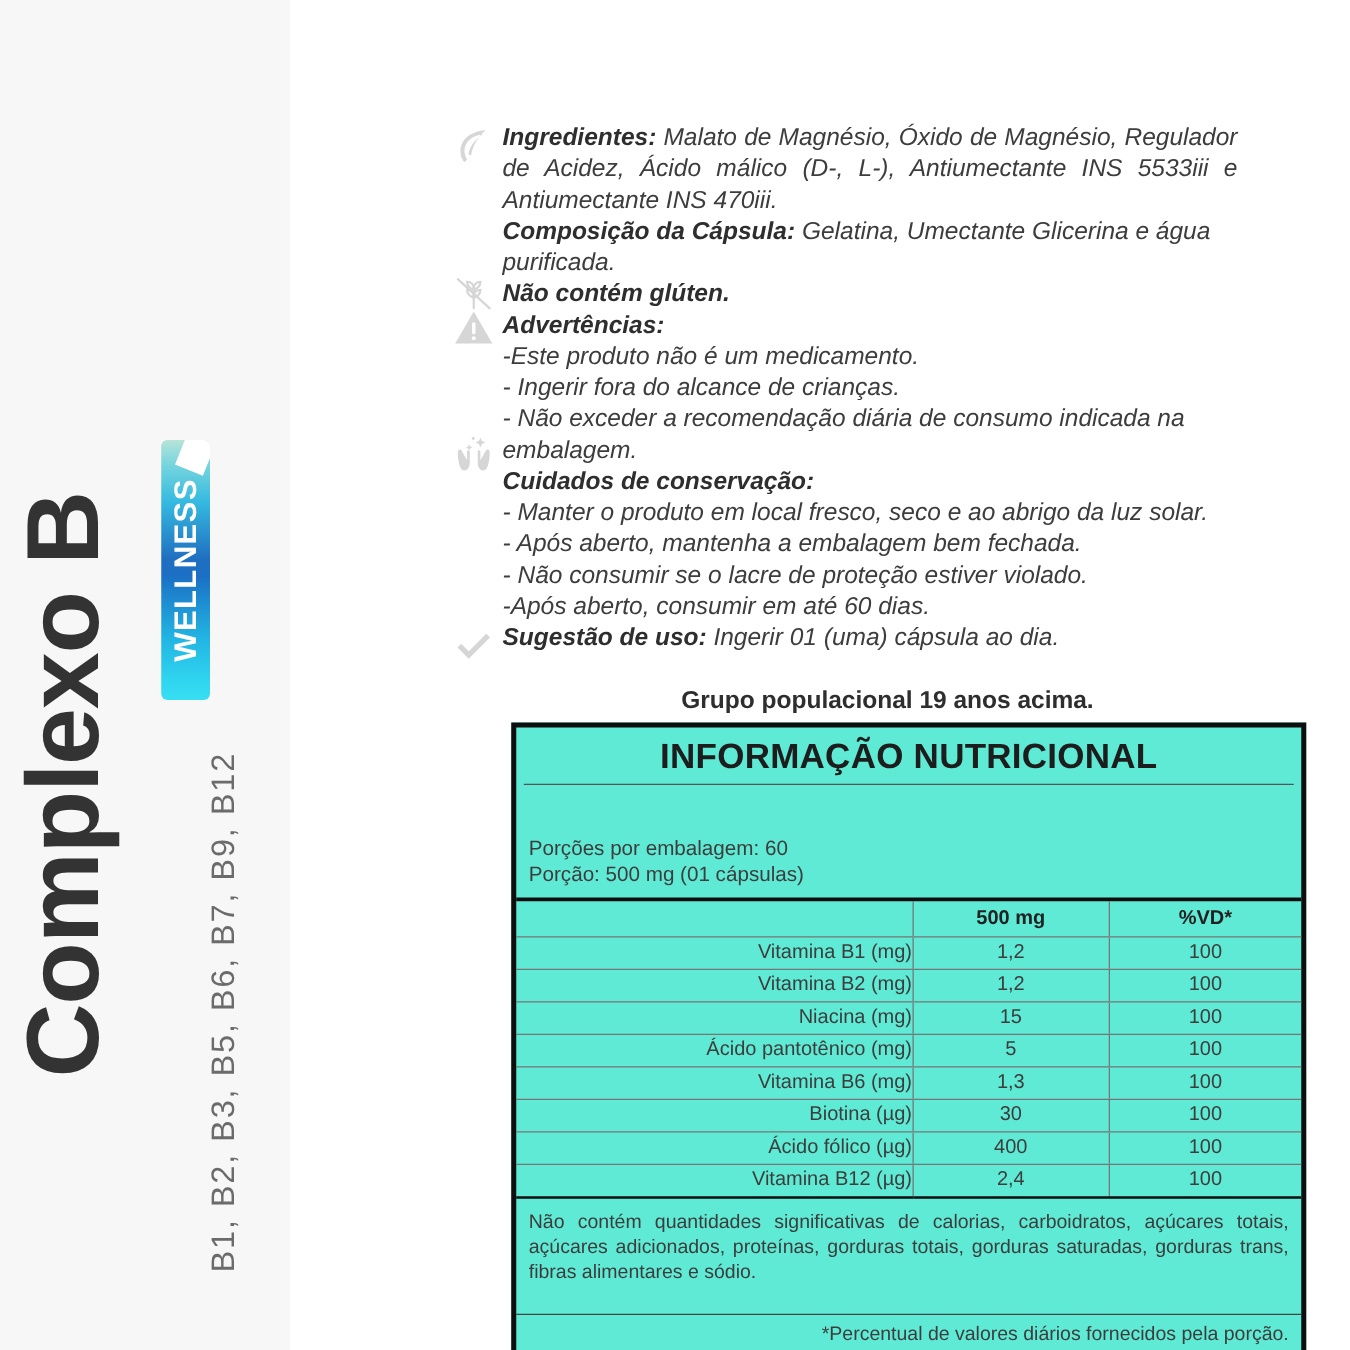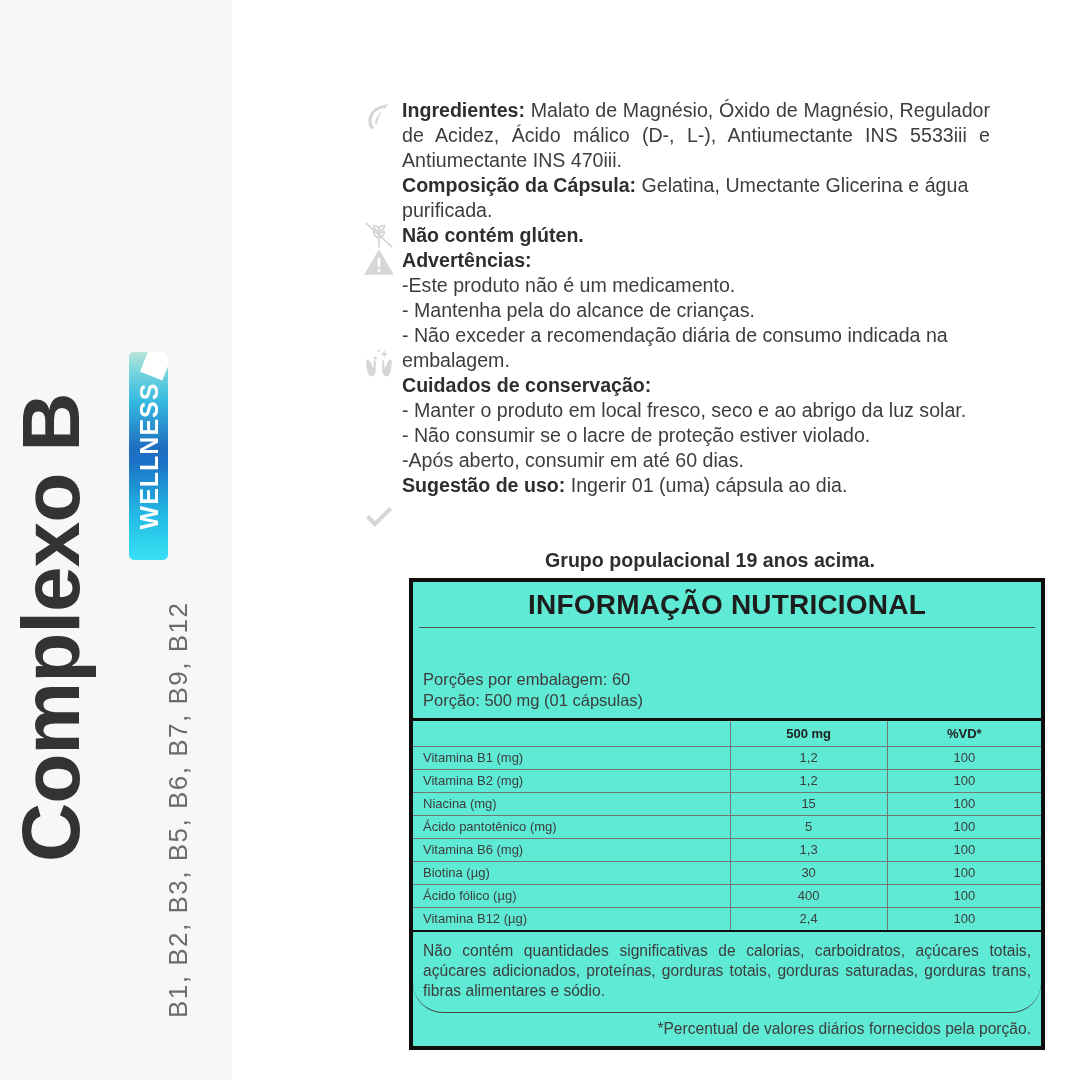--- a/index.html
+++ b/index.html
@@ -132,21 +132,21 @@
   
   #info-text {
     position: absolute;
     left: 170px;
     top: 98px;
     width: 588px;
     font-size: 19.6px;
     line-height: 1.275;
     color: #3d3d3d;
   }
-  #info-text p { margin: 0; }
+  #info-text p { margin: 0; font-style: italic; }
   .justified { text-align: justify; text-align-last: left; }
   .b { font-weight: 700; color: #2e2e2e; }
 
   #grupo-line {
     position: absolute;
     left: 184px;
     top: 549px;
     width: 588px;
     text-align: center;
     font-size: 19.6px;
@@ -180,47 +180,46 @@
     line-height: 1.27;
     color: #3d3d3d;
     border-bottom: 3.5px solid #0e0e0e;
     margin-top: 36px;
   }
   #serving-info div { white-space: nowrap; }
 
   table#nutri-table {
     width: 100%;
     border-collapse: collapse;
-    font-size: 13px;
+    font-size: 16px;
     color: #3d3d3d;
     padding-left: 29px;
   }
   table#nutri-table th,
   table#nutri-table td {
     border-bottom: 1.2px solid #767676;
     padding: 3px 0 4px 0;
     font-weight: 400;
   }
   table#nutri-table th { font-weight: 700; color: #222; padding: 5px 0 5px 0; }
-  .col-name  { width: 50.5%; text-align: left;  padding-left: 10px !important; }
+  .col-name  { width: 50.5%; text-align: right;  padding-left: 10px !important; }
   .col-amt   { width: 25%;   text-align: center; border-left: 1.2px solid #767676; }
   .col-vd    { width: 24.5%; text-align: center; border-left: 1.2px solid #767676; }
   table#nutri-table tr:last-child th,
   table#nutri-table tr:last-child td { border-bottom: 2.5px solid #0e0e0e; }
   table#nutri-table tr:first-child .col-name { border-bottom-color: #767676; }
 
   #no-significant {
-    padding: 9px 10px 10px 10px;
+    padding: 9px 10px 22px 10px;
     font-size: 15.6px;
     line-height: 1.3;
     text-align: justify;
     text-align-last: left;
     color: #3d3d3d;
     border-bottom: 1.6px solid #444;
-    border-radius: 30px;
   }
   #vd-note {
     padding: 7px 10px 8px 10px;
     font-size: 15.6px;
     color: #3d3d3d;
     text-align: right;
   }
 </style>
 </head>
 <body>
@@ -288,25 +287,26 @@
     </p>
 
     <p>
       <span class="b">Composição da Cápsula:</span><span> Gelatina, Umectante Glicerina e água purificada.</span>
     </p>
 
     <p class="b">Não contém glúten.</p>
 
     <p class="b">Advertências:</p>
     <p>-Este  produto não é um medicamento.</p>
-    <p>- Mantenha pela do alcance de crianças.</p>
+    <p>- Ingerir fora do alcance de crianças.</p>
     <p>- Não exceder a recomendação diária de consumo indicada na embalagem.</p>
 
     <p class="b">Cuidados de conservação:</p>
     <p>- Manter o produto em local fresco, seco e ao abrigo da luz solar.</p>
+    <p>- Após aberto, mantenha a embalagem bem fechada.</p>
     <p>- Não consumir se o lacre de proteção estiver violado.</p>
     <p>-Após aberto, consumir em até 60 dias.</p>
 
     <p>
       <span class="b">Sugestão de uso:</span><span> Ingerir 01 (uma) cápsula ao dia.</span>
     </p>
   </div>
 
   <div id="grupo-line">Grupo populacional 19 anos acima.</div>
 

